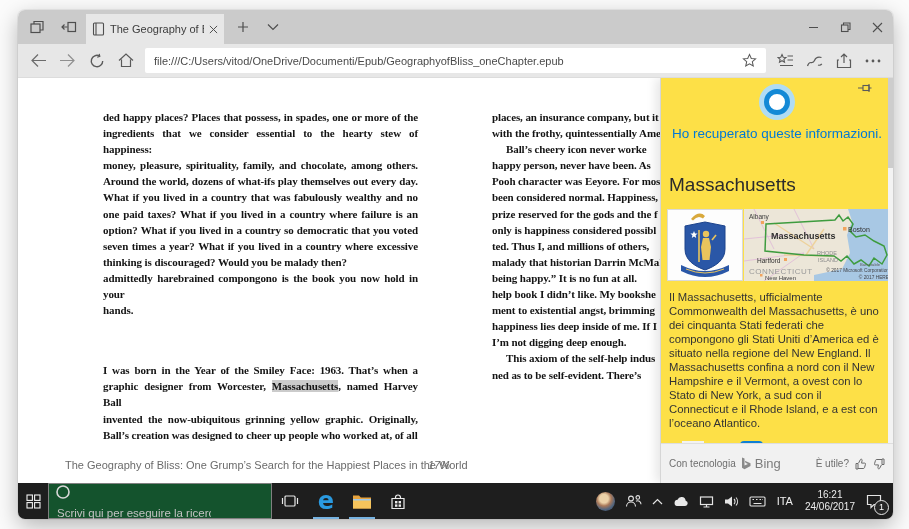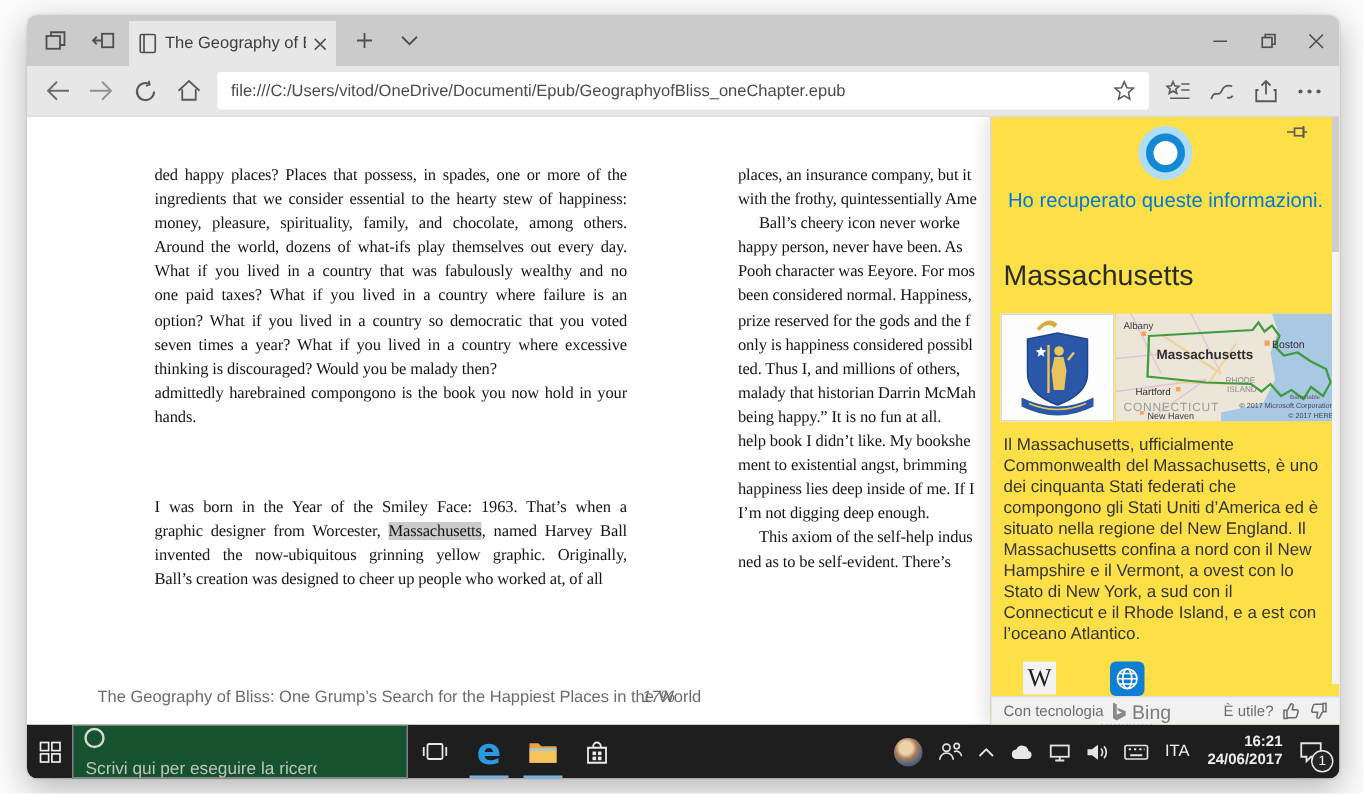--- a/index.html
+++ b/index.html
@@ -15,21 +15,21 @@
   .tab-title{font-size:11px;color:#3c3c3c;white-space:nowrap;overflow:hidden;flex:1;}
   .tab-extra{display:flex;align-items:center;height:34px;gap:4px;padding-left:6px;}
   .wincontrols{position:absolute;right:0;top:0;height:34px;display:flex;}
   .winbtn{width:32px;height:34px;display:flex;align-items:center;justify-content:center;}
   .toolbar{height:34px;background:#e7e7e7;display:flex;align-items:center;padding:0 6px;flex:0 0 auto;border-bottom:1px solid #dcdcdc;box-sizing:border-box;}
   .navbtn{width:29px;height:28px;display:flex;align-items:center;justify-content:center;}
   .addressbar{flex:1;height:25px;background:#fff;border-radius:2px;display:flex;align-items:center;padding:0 4px 0 9px;margin:0 5px;min-width:0;gap:46px;}
   .url{flex:1;font-size:11px;color:#4a4a4a;white-space:nowrap;overflow:hidden;}
   
   .content{flex:1;position:relative;background:#fff;overflow:hidden;}
-  .col{position:absolute;top:31px;}
+  .col{position:absolute;top:31px;font-weight:bold;}
   .col-left{left:85px;width:315px;}
   .col-right{left:474px;width:330px;}
   .bline{font-family:"Liberation Serif",serif;font-size:11px;line-height:16.1px;color:#141414;
          text-align:justify;text-align-last:justify;letter-spacing:-0.1px;}
   .bline.last{text-align-last:left;}
   .bline.ind{text-indent:14px;}
   .bline.gap{margin-top:44px;}
   .col-right .bline{text-align:center;text-align-last:left;white-space:nowrap;}
   .hl{background:#cbcbcb;}
   .statusbar{position:absolute;top:381px;left:0;width:642px;font-size:11px;color:#6b6b6b;}
@@ -48,21 +48,21 @@
   .mapbox{width:147px;height:72px;}
   .cdesc{margin:9px 9px 0 8px;font-size:11.3px;line-height:14px;color:#333;}
   .clinks{display:flex;margin:10px 0 0 6px;}
   .clink{width:52px;display:flex;flex-direction:column;align-items:center;}
   .clink + .clink{margin-left:6px;}
   .clink .icon{width:24px;height:24px;display:flex;align-items:center;justify-content:center;}
   .wbox{width:22px;height:22px;background:#f2f2f2;color:#222;font-family:"Liberation Serif",serif;
         font-size:17px;text-align:center;line-height:22px;}
   .globebox{width:23px;height:23px;border-radius:4px;background:#0f7fd4;display:flex;align-items:center;justify-content:center;}
   .clink-label{margin-top:3px;font-size:10.5px;color:#0067b8;text-align:center;line-height:11.5px;}
-  .cfooter{position:absolute;left:0;right:0;bottom:0;height:19px;background:#f1f1f1;border-top:1px solid #dedede;
+  .cfooter{position:absolute;left:0;right:0;bottom:0;height:40px;background:#f1f1f1;border-top:1px solid #dedede;
            display:flex;align-items:center;padding:0 8px;box-sizing:border-box;}
   .powered{font-size:10px;color:#6e6e6e;}
   .binglogo{display:flex;align-items:center;margin-left:5px;color:#7c7c7c;font-size:13px;}
   .useful{margin-left:auto;font-size:10px;color:#6e6e6e;display:flex;align-items:center;gap:6px;}
   .cscroll{position:absolute;top:0;right:0;bottom:27px;width:5px;background:#f3f3f3;}
   .cscroll .thumb{position:absolute;top:0;right:0;width:5px;height:90px;background:#cdcdcd;}
   
   .taskbar{height:36px;background:#1e1e1e;display:flex;align-items:center;flex:0 0 auto;}
   .tb-start{width:30px;height:36px;display:flex;align-items:center;justify-content:center;}
   .tb-search{width:224px;height:36px;background:#14532d;border:1px solid #808080;box-sizing:border-box;
@@ -71,21 +71,21 @@
                    font-family:"Liberation Sans",sans-serif;min-width:0;}
   .tb-search input::placeholder{color:#c2c2c2;opacity:1;}
   .tb-btn{width:36px;height:36px;display:flex;align-items:center;justify-content:center;position:relative;}
   .tb-btn .runline{position:absolute;bottom:0;left:5px;right:5px;height:2.5px;background:#76b2e0;}
   .edge-e{font-family:"DejaVu Sans",sans-serif;font-weight:bold;font-size:24px;color:#2a9ae0;line-height:24px;}
   .tray{margin-left:auto;display:flex;align-items:center;height:36px;}
   .tray-ic{height:36px;display:flex;align-items:center;justify-content:center;padding:0 5px;}
   .avatar{width:19px;height:19px;border-radius:50%;
           background:radial-gradient(circle at 42% 35%,#ecd2a8 0 26%,#a9795a 44%,#52657e 66%,#2c3b52 100%);}
   .lang{font-size:11px;color:#ededed;padding:0 6px;}
-  .clock{font-size:10px;line-height:12px;color:#ededed;text-align:right;padding:0 6px;font-weight:bold;}
+  .clock{font-size:10px;line-height:12px;color:#ededed;text-align:center;padding:0 6px;}
   .actioncenter{position:relative;width:26px;height:36px;display:flex;align-items:center;justify-content:center;margin-right:6px;}
   .badge{position:absolute;right:-2px;bottom:4px;width:13px;height:13px;border-radius:50%;background:#262626;
          border:1.5px solid #e9e9e9;color:#fff;font-size:9px;line-height:13px;text-align:center;box-sizing:content-box;}
   svg{display:block;}
 </style>
 </head>
 <body>
 
 <div class="canvas">
   <div class="screen">

